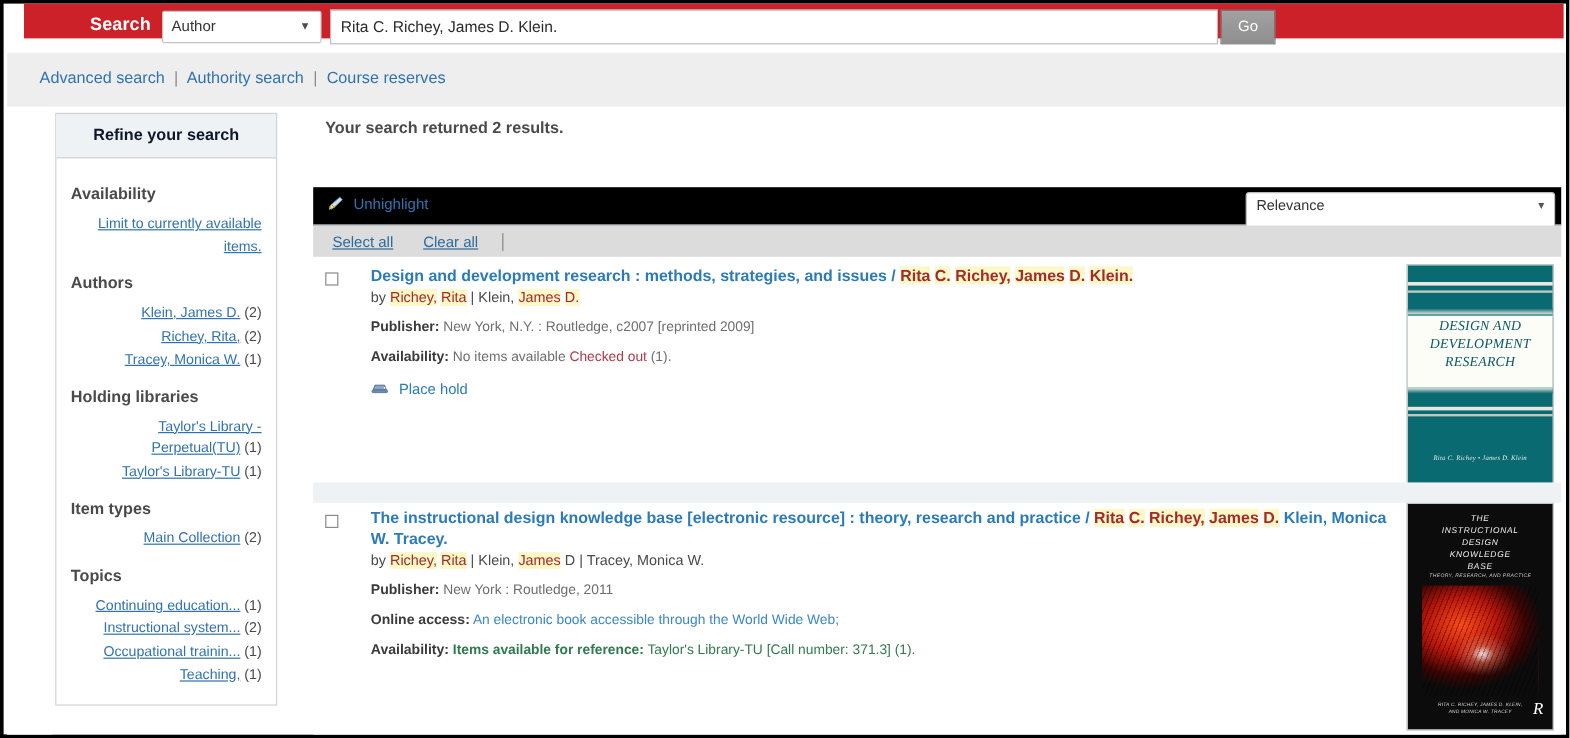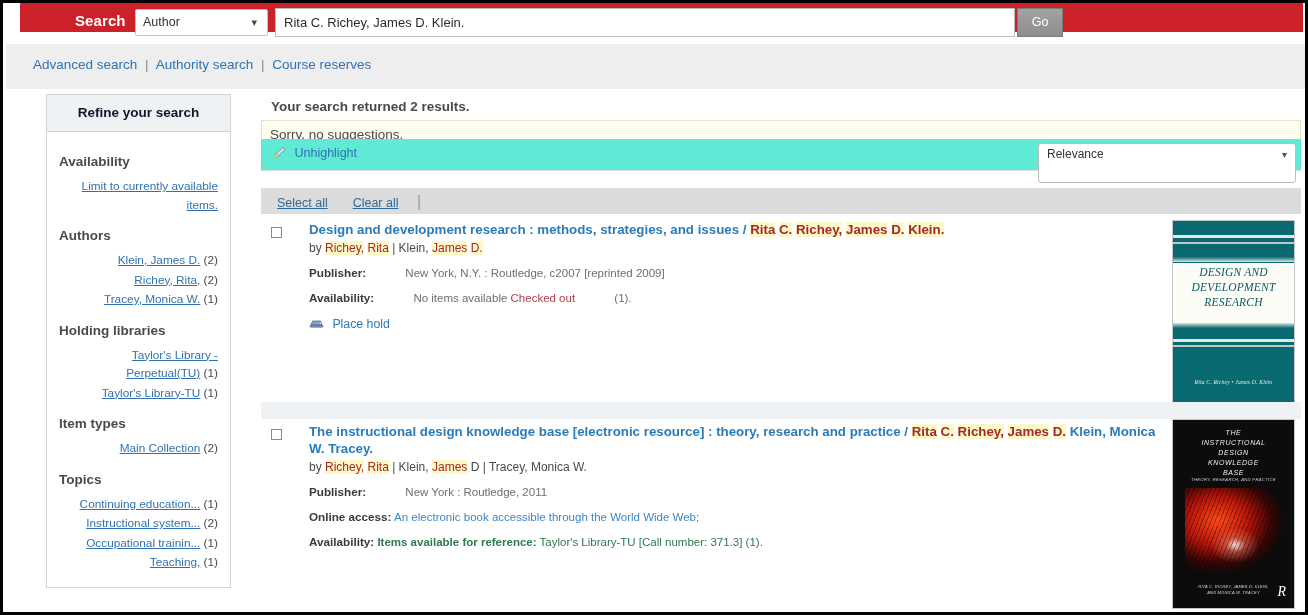--- a/index.html
+++ b/index.html
@@ -187,23 +187,23 @@
     background: #fefdf0;
     border: 1px solid #e5e2c8;
     box-sizing: border-box;
     font-size: 13.5px;
     color: #4a4a4a;
     line-height: 28px;
     padding-left: 8px;
   }
   .toolbar {
     position: absolute;
-    left: 0; top: 50px;
+    left: 0; top: 67px;
     width: 1040px; height: 32px;
-    background: #5eead4;
+    background: #000000;
     border-bottom: 1px solid #d9dfe3;
     box-sizing: border-box;
   }
   .unhighlight {
     position: absolute;
     left: 12px; top: 7px;
     font-size: 12.5px;
     color: #3072b1;
     cursor: pointer;
   }
@@ -302,21 +302,21 @@
     line-height: 16px;
   }
   .byline .hl { background:#fcf8c8; color:#a52a2a; }
   .meta {
     font-size: 11.5px;
     color: #4a4a4a;
     margin-top: 9px;
     line-height: 15px;
   }
   .meta b { color: #3a3a3a; font-weight: bold; font-size: 11.7px; }
-  .meta .dim { color: #6e6e6e; margin-left: 36px; }
+  .meta .dim { color: #6e6e6e; }
   .meta .red { color: #b03a4a; }
   .meta .green { color: #2f7a4f; font-weight: bold; }
   .meta .greenplain { color: #2f7a4f; font-weight: normal; }
   .meta a.link { color: #3d86c6; text-decoration: none; }
   .placehold {
     margin-top: 11px;
     font-size: 12.3px;
     color: #2b7bb9;
     cursor: pointer;
   }
@@ -537,21 +537,20 @@
           </div>
         </div>
 
       </div>
     </div>
 
     <div class="results">
 
       <div class="results-summary">Your search returned 2 results.</div>
 
-      <div class="suggestion-box">Sorry, no suggestions.</div>
 
       <div class="toolbar">
         <div class="unhighlight">
           <span class="hl-icon">
             <svg width="14" height="13" viewBox="0 0 14 13">
               <path d="M10.2 1.3 L12.3 3.4 L5.6 9.8 L3.1 7.4 Z" fill="#cfe0ef" stroke="#6b88a5" stroke-width="0.8"></path>
               <path d="M3.1 7.4 L5.6 9.8 L3.3 11.2 L1.6 9.6 Z" fill="#f3e47a" stroke="#a89a3c" stroke-width="0.7"></path>
               <path d="M1.6 9.6 L3.3 11.2 L1.1 11.8 Z" fill="#d8c95f" stroke="none"></path>
             </svg>
           </span>

